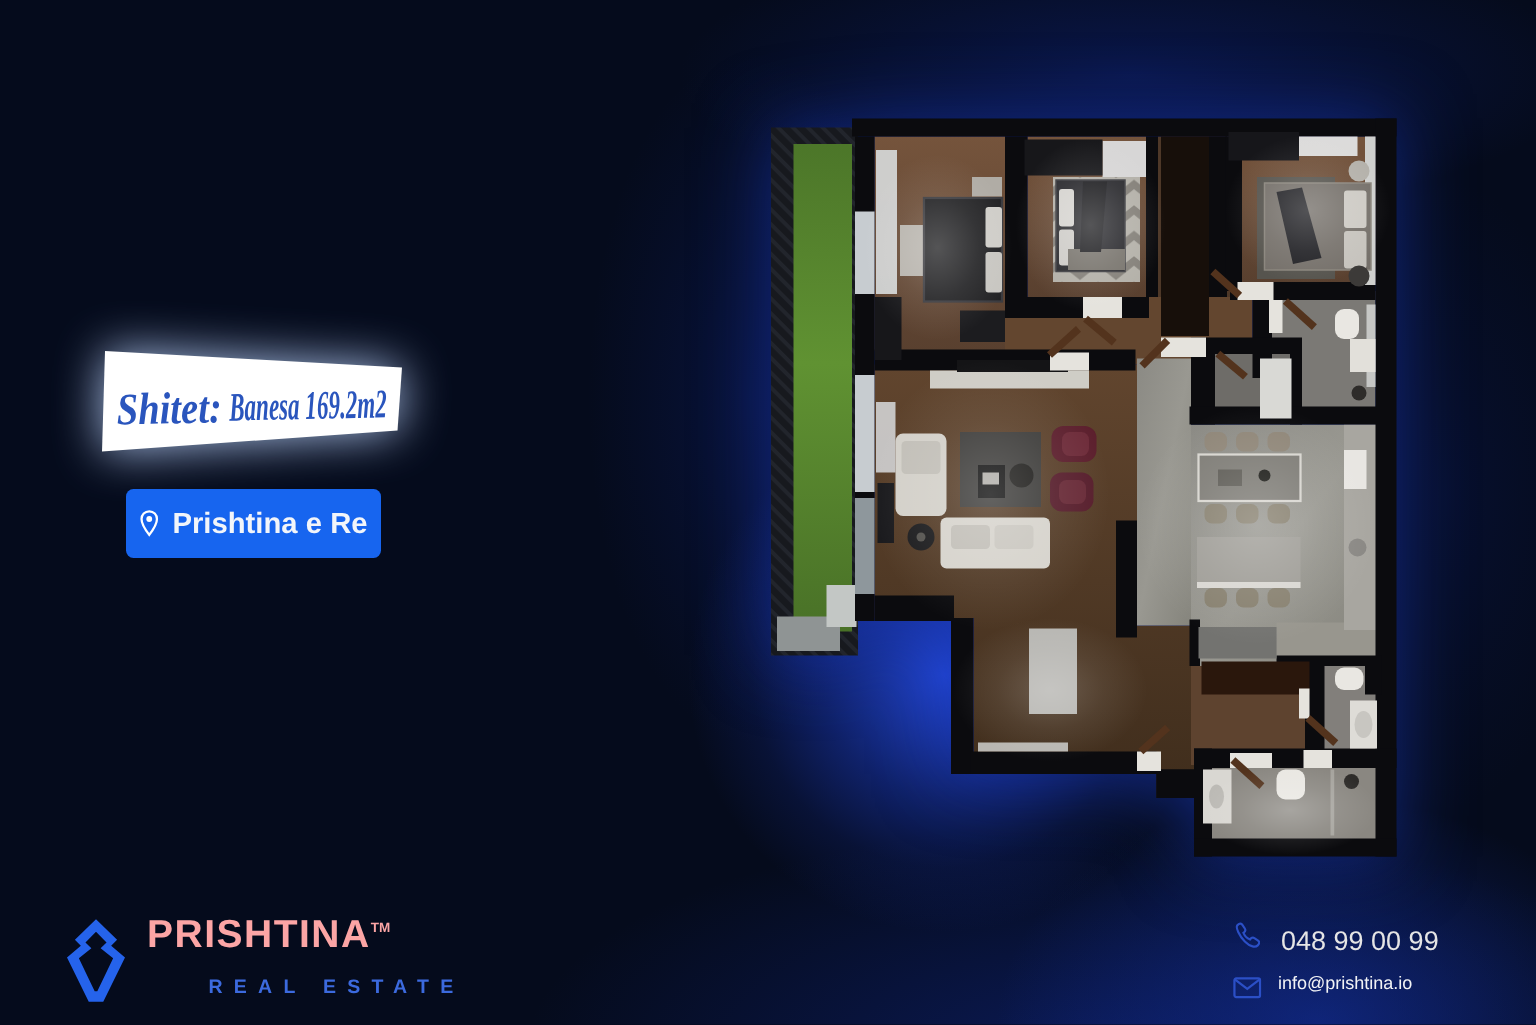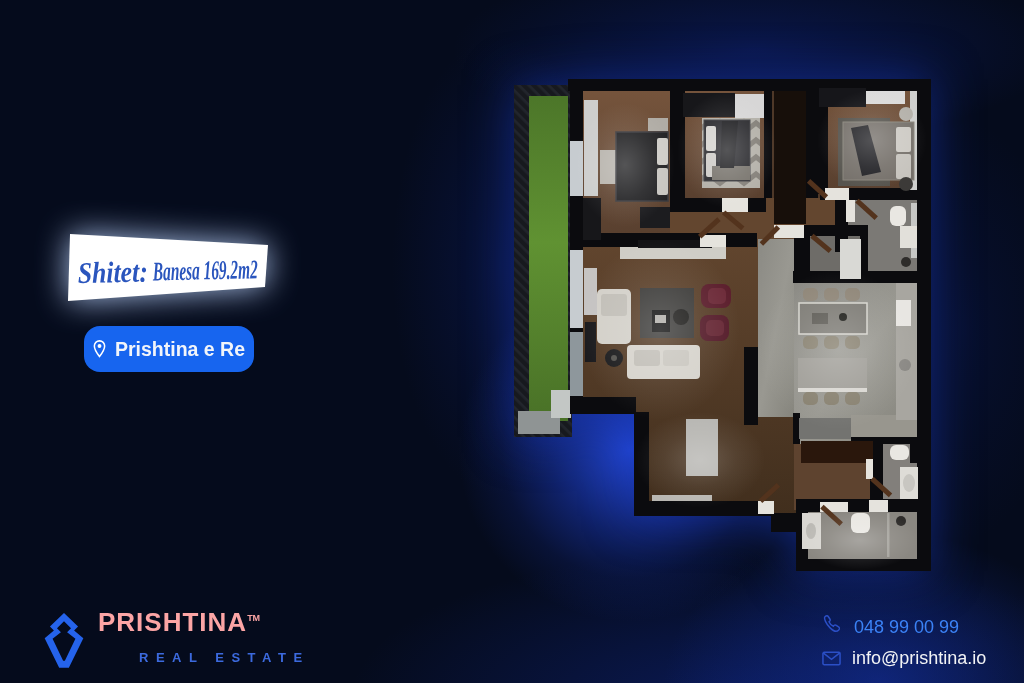--- a/index.html
+++ b/index.html
@@ -19,21 +19,21 @@
 <body>
 
 <svg class="abs" style="left:0;top:0;filter:drop-shadow(0 0 16px rgba(190,214,255,.9));" width="340" height="360" viewBox="0 0 340 360">
   <polygon points="70,234 268,245 265,287 68,301" fill="#ffffff"></polygon>
   <g transform="rotate(-1.2 78 283)" font-family="Liberation Serif, serif" font-style="italic" font-weight="bold" fill="#2a55bd">
     <text x="78" y="283" font-size="30" textLength="70" lengthAdjust="spacingAndGlyphs">Shitet:</text>
     <text x="153" y="282" font-size="27" textLength="105" lengthAdjust="spacingAndGlyphs">Banesa 169.2m2</text>
   </g>
 </svg>
 
-<div class="abs" style="left:84px;top:326px;width:170px;height:46px;background:#1765ef;border-radius:16px;display:flex;align-items:center;justify-content:center;">
+<div class="abs" style="left:84px;top:326px;width:170px;height:46px;background:#1765ef;border-radius:5px;display:flex;align-items:center;justify-content:center;">
 
   <svg width="13" height="20" viewBox="0 0 24 36" style="margin-right:9px;">
     <path d="M12 3 C6.5 3 2.5 7.2 2.5 12.5 c0 7.2 9.5 19.5 9.5 19.5 s9.5-12.3 9.5-19.5 C21.5 7.2 17.5 3 12 3 z" fill="none" stroke="#ffffff" stroke-width="2.8"></path>
     <circle cx="12" cy="12.5" r="3.6" fill="#ffffff"></circle>
   </svg>
   <span style="color:#f2f5fa;font-size:19.5px;font-weight:bold;">Prishtina e Re</span>
 </div>
 
 <svg id="plan" class="abs" style="left:495px;top:60px;filter:drop-shadow(0 0 24px rgba(28,62,205,.55));" width="450" height="525" viewBox="495 60 450 525">
 <defs>
@@ -368,20 +368,20 @@
 </svg>
 
 <div class="abs" style="left:98px;top:607px;color:#fca5a5;font-size:26px;font-weight:bold;letter-spacing:1px;">PRISHTINA<span style="font-size:9px;vertical-align:10px;letter-spacing:0;">TM</span></div>
 
 <div class="abs" style="left:100px;top:650px;color:#3c6ade;font-size:13px;font-weight:bold;letter-spacing:7.5px;padding-left:39px;">REAL ESTATE</div>
 
 <svg class="abs" style="left:822px;top:614px;" width="18" height="19" viewBox="0 0 24 24">
   <path d="M4 3 c2 -2 3.5 -1.5 4.5 0 l2 3 c1 1.5 0 3 -1.2 3.8 c1 2.5 3.4 4.9 5.9 5.9 C16 14.5 17.5 13.5 19 14.5 l3 2 c1.5 1 2 2.5 0 4.5 c-2 2 -6.5 1.5 -11.5 -3.5 C5.5 12.5 2 5 4 3 z" fill="none" stroke="#2b4fc6" stroke-width="1.9"></path>
 </svg>
 
-<div class="abs" style="left:854px;top:617px;color:#3b82f6;font-size:18px;">048 99 00 99</div>
+<div class="abs" style="left:854px;top:617px;color:#e5e5e5;font-size:18px;">048 99 00 99</div>
 
 <svg class="abs" style="left:822px;top:651px;" width="19" height="15" viewBox="0 0 24 18">
   <rect x="1.2" y="1.2" width="21.6" height="15.6" rx="1.5" fill="none" stroke="#2b4fc6" stroke-width="1.9"></rect>
   <path d="M1.5 2 L12 10 L22.5 2" fill="none" stroke="#2b4fc6" stroke-width="1.9"></path>
 </svg>
 
-<div class="abs" style="left:852px;top:648px;color:#f2f3f5;font-size:18px;">info@prishtina.io</div>
+<div class="abs" style="left:852px;top:648px;color:#f2f3f5;font-size:12px;">info@prishtina.io</div>
 
 </body></html>

